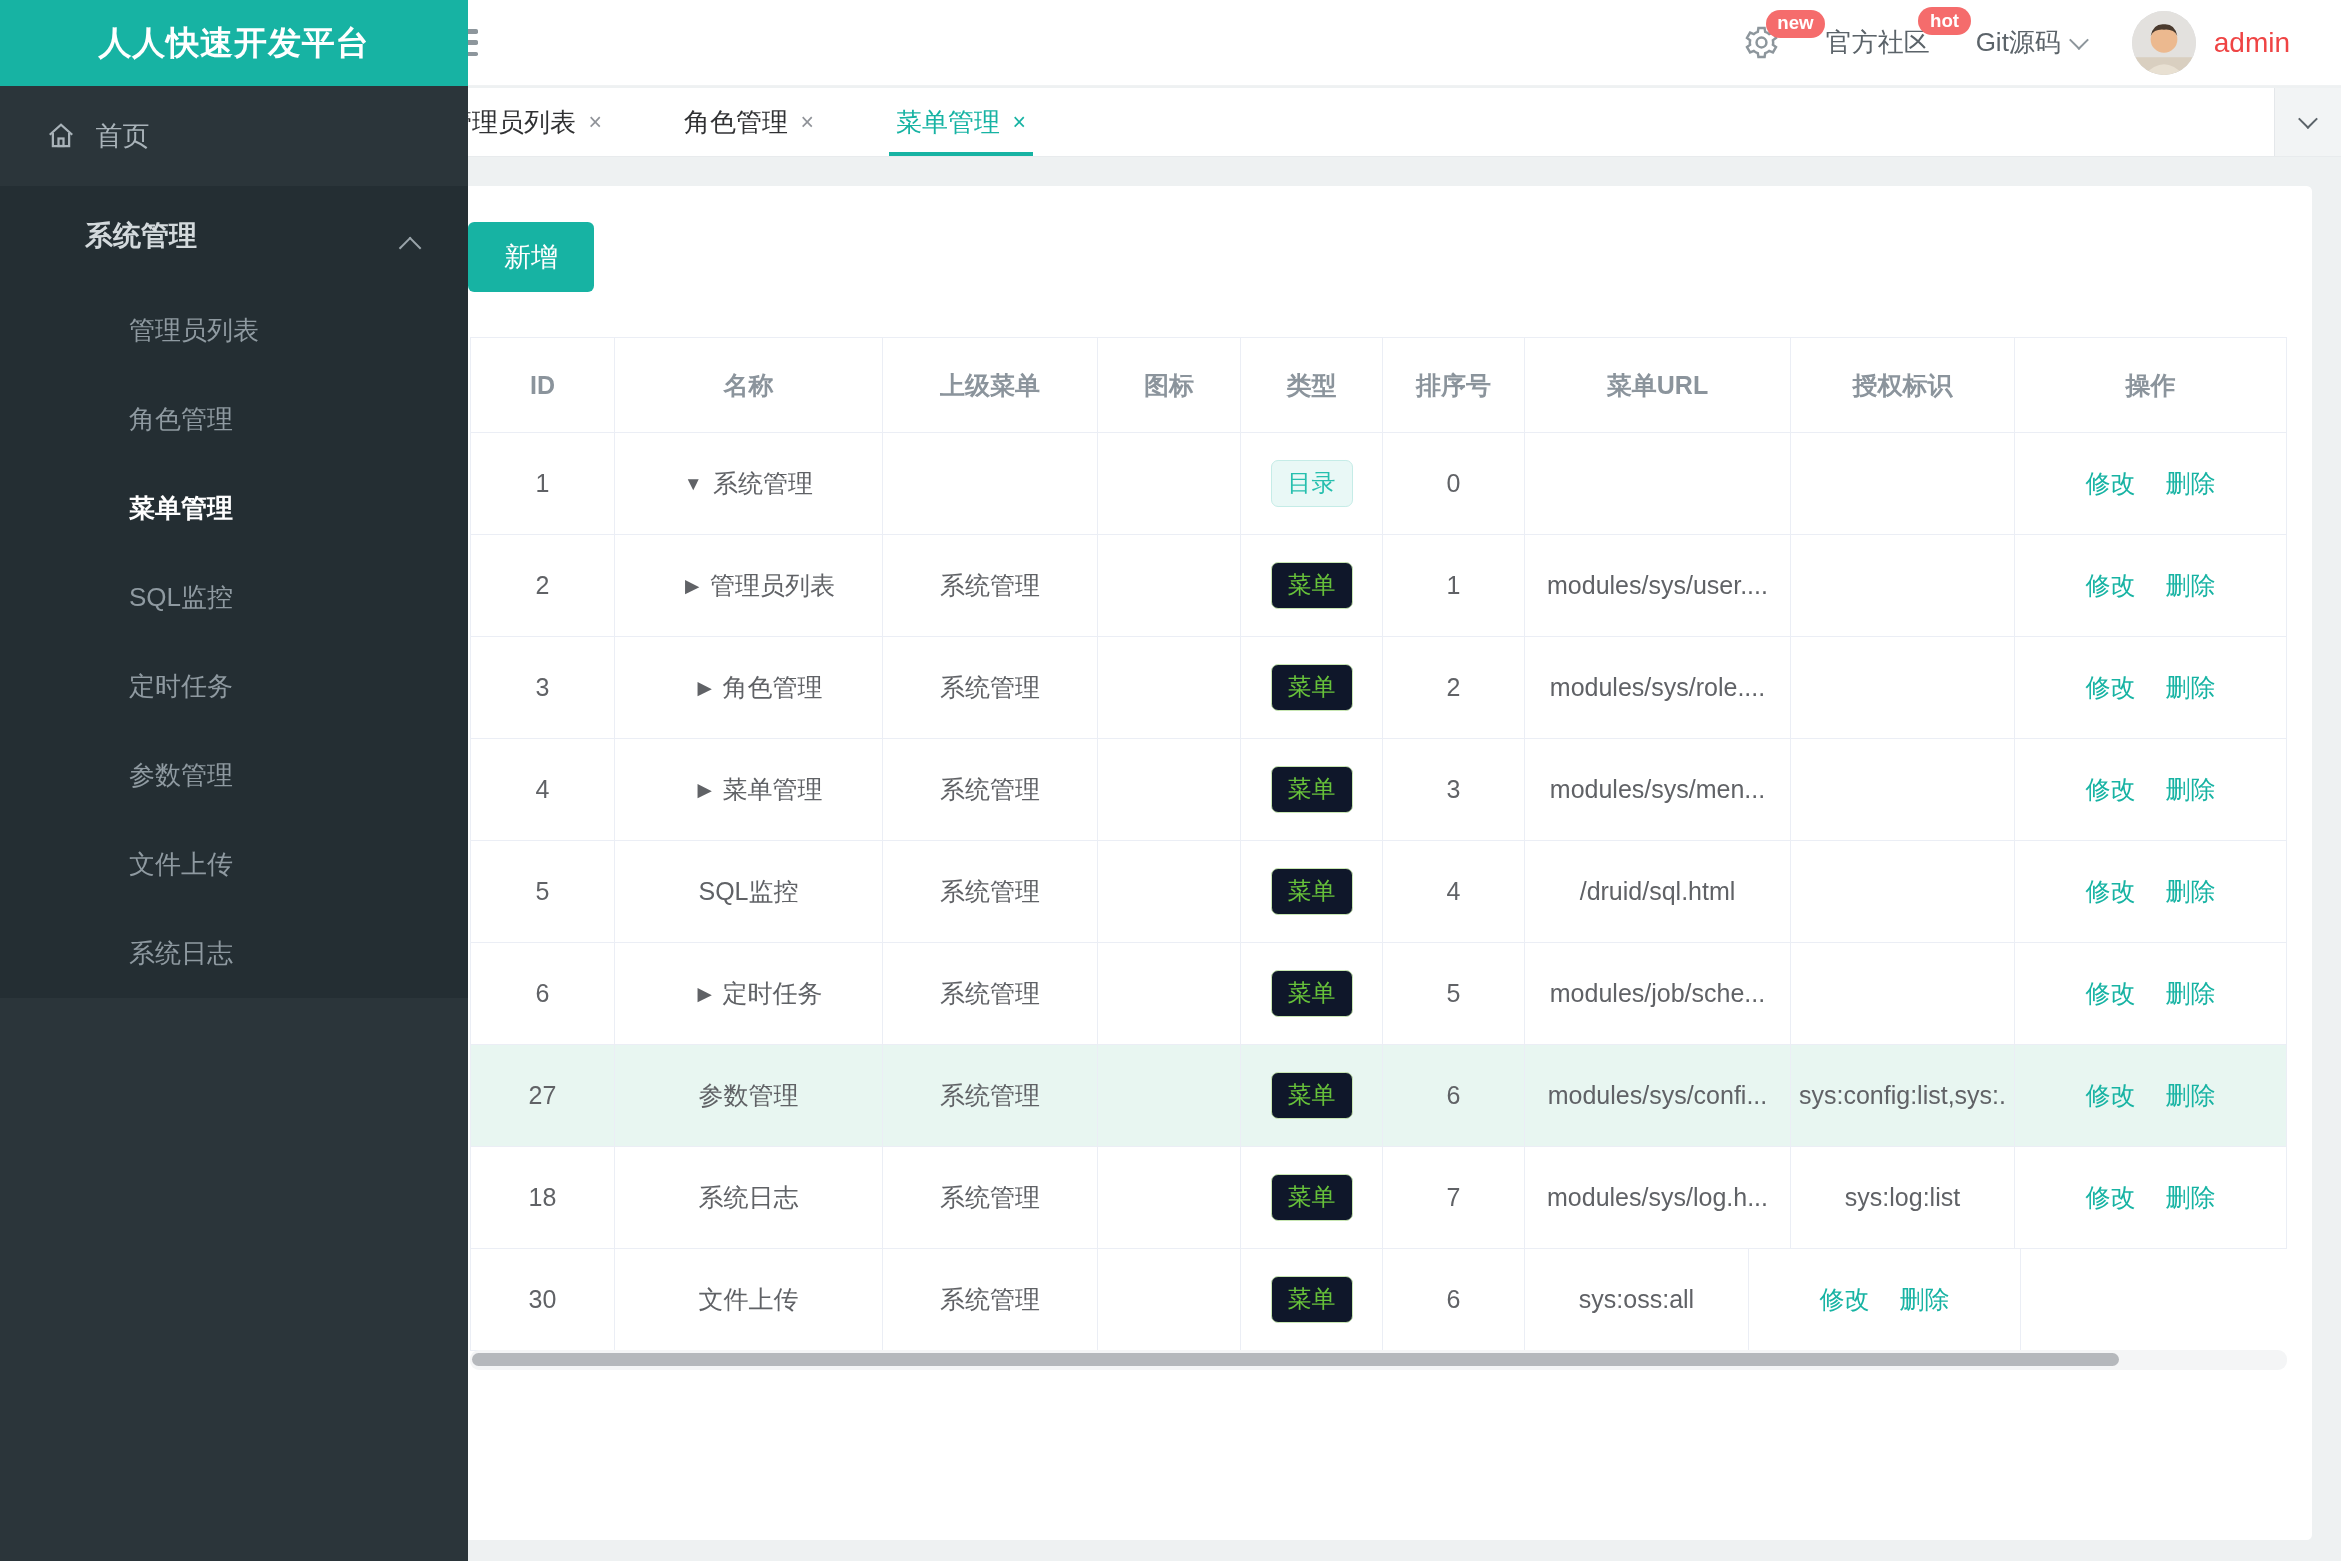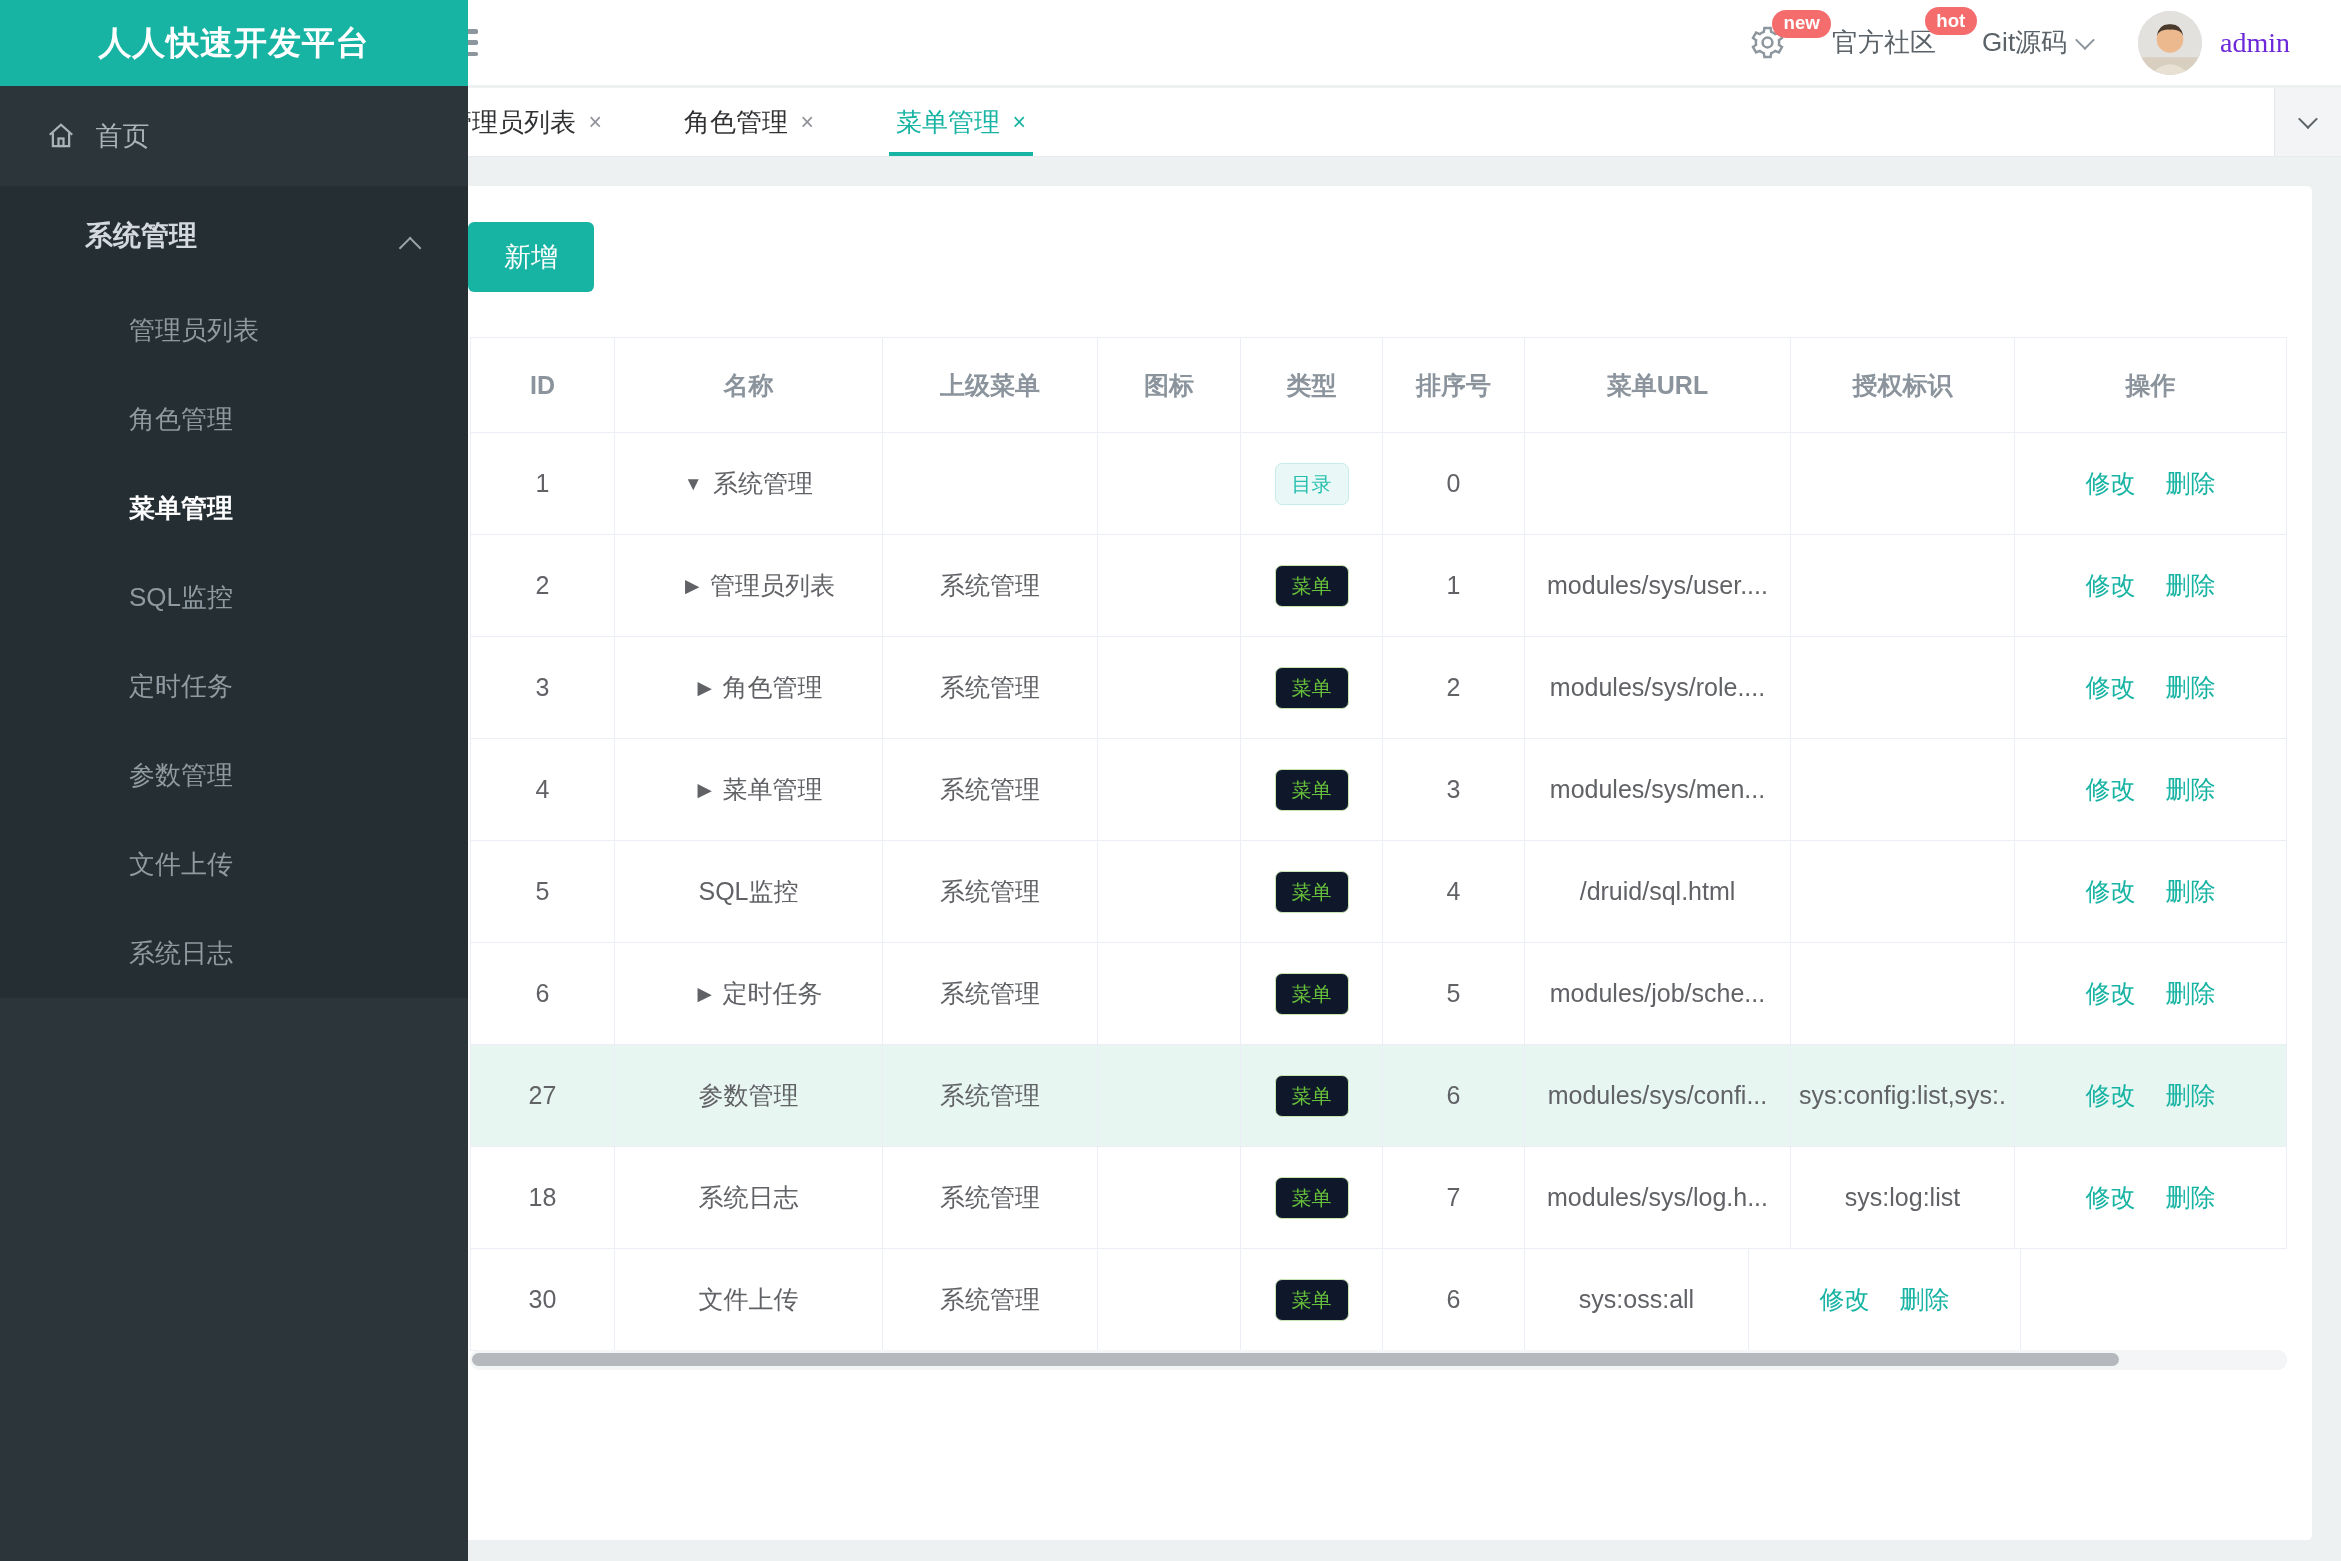--- a/index.html
+++ b/index.html
@@ -34,21 +34,21 @@
   .gear { width:37px; height:37px; }
   .pill { position:absolute; top:-14.2px; left:23px; background:#f56c6c; color:#fff; font-size:18.7px;
     font-weight:bold; border-radius:18px; padding:3.6px 11.6px; line-height:1.1; }
   .pill.hot { left:auto; right:-41px; top:-18px; }
   .top-link { color:#5b6369; font-size:26px; cursor:pointer; position:relative; }
   .git-wrap { display:flex; align-items:center; gap:10.7px; color:#5b6369; font-size:26px; cursor:pointer; }
   .chev-down { width:14.2px; height:14.2px; border-left:2.7px solid #8d969c; border-bottom:2.7px solid #8d969c;
     transform:rotate(-45deg); margin-top:-5.3px; }
   .user-wrap { display:flex; align-items:center; gap:18px; cursor:pointer; }
   .avatar { width:64px; height:64px; border-radius:50%; overflow:hidden; background:#dcdcdc; }
-  .username { color:#6d28d9; font-size:28px;font-family:Liberation Serif, serif; }
+  .username { color:#ef4444; font-size:28px; }
 
   
   .tabbar { position:absolute; left:405px; top:88px; width:1937px; height:69px; background:#ffffff;
     border-bottom:1.8px solid #e8ebed; display:flex; align-items:center; z-index:3; }
   .tab { height:100%; display:flex; align-items:center; gap:12.5px; padding:0 41px; font-size:26px;
     color:#303133; cursor:pointer; position:relative; }
   .tab .x { font-size:23px; color:#909399; }
   .tab.active { color:#17b3a3; }
   .tab.active .x { color:#17b3a3; }
   .tab.active::after { content:""; position:absolute; left:34px; right:34px; bottom:0; height:3.6px; background:#17b3a3; }
@@ -65,21 +65,21 @@
   
   .tbl { position:absolute; left:39px; top:151px; width:1817px; border-top:0.9px solid #ebeef5; border-left:0.9px solid #ebeef5; }
   .t-row { display:flex; }
   .t-cell { border-right:0.9px solid #ebeef5; border-bottom:0.9px solid #ebeef5;
     display:flex; align-items:center; justify-content:center; font-size:25px; color:#606266; overflow:hidden; }
   .t-head .t-cell { height:95px; color:#8b949c; font-weight:bold; }
   .t-body .t-cell { height:102px; }
   .t-row.hl .t-cell { background:#e8f6f1; }
   .tree-arrow { font-size:18.7px; color:#606266; margin-right:10.7px; }
   .tree-indent { display:inline-block; width:23px; }
-  .tag { display:inline-block; padding:8px 16px; border-radius:7.1px; font-size:20px; line-height:1.2; border:0.9px solid transparent; }
+  .tag { display:inline-block; padding:8px 16px; border-radius:7.1px; font-size:24px; line-height:1.2; border:0.9px solid transparent; }
   .tag.dir  { color:#26bfae; background:#e9f8f6; border-color:#c5ece7; }
   .tag.menu { color:#67c23a; background:#0f172a; border-color:#c8e6b2; }
   .op-link { color:#17b3a3; cursor:pointer; font-size:25px; }
   .op-link + .op-link { margin-left:30px; }
 
   .hscroll-track { position:absolute; left:39px; top:1164px; width:1817px; height:19.6px; background:#f4f5f6; border-radius:9px; }
   .hscroll-thumb { position:absolute; left:1.8px; top:2.7px; width:1647px; height:13.4px; background:#b5b8bc; border-radius:7.1px; cursor:pointer; }
 </style>
 </head>
 <body>

